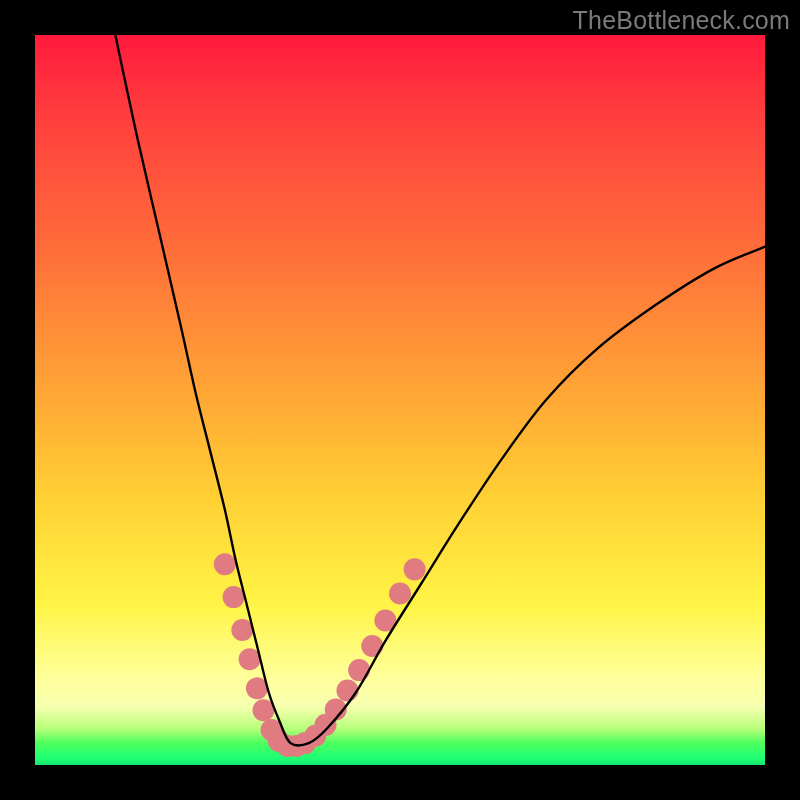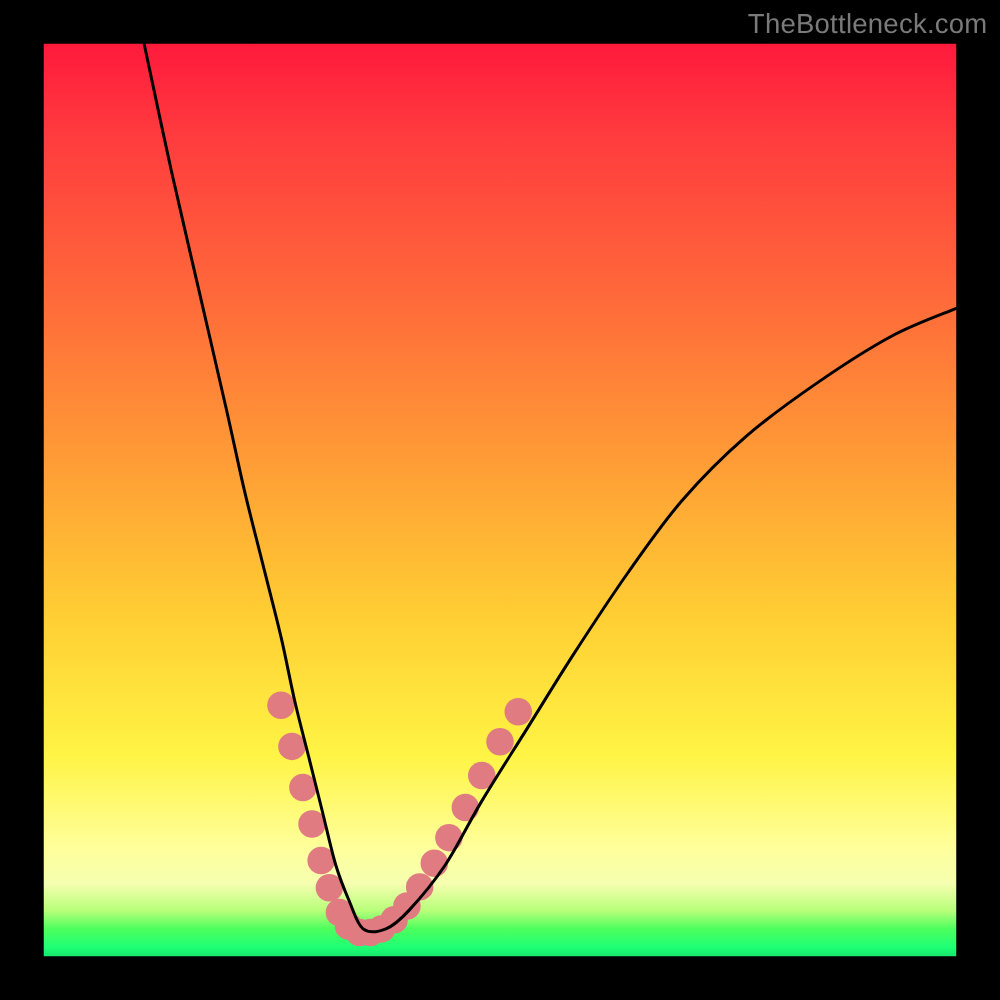--- a/index.html
+++ b/index.html
@@ -39,21 +39,21 @@
       #4dff5e 97%,
       #1fff74 99%,
       #15e86f 100%
     );
   }
   .watermark {
     position: absolute;
     top: 6px;
     right: 10px;
     color: #7a7a7a;
-    font-size: 22px;
+    font-size: 25px;
     letter-spacing: 0.2px;
     user-select: none;
   }
   svg.curve {
     position: absolute;
     left: 0; top: 0;
     width: 730px;
     height: 730px;
     overflow: visible;
   }

